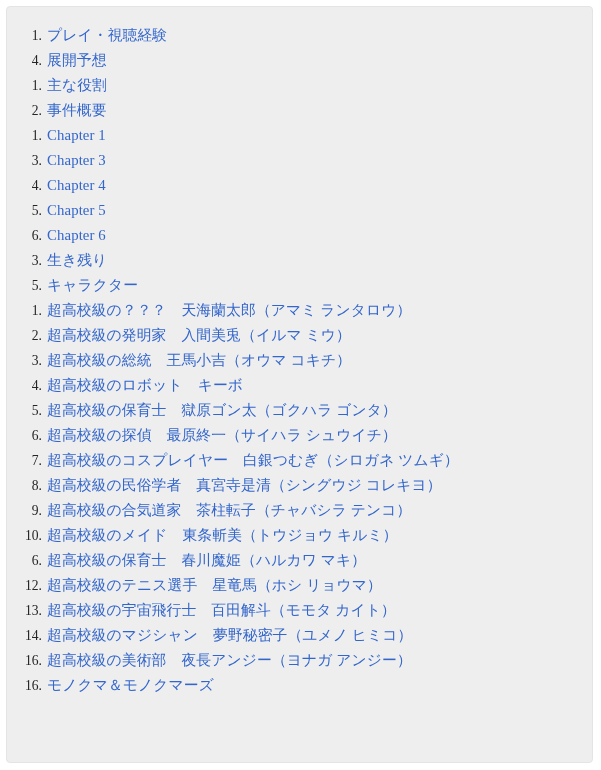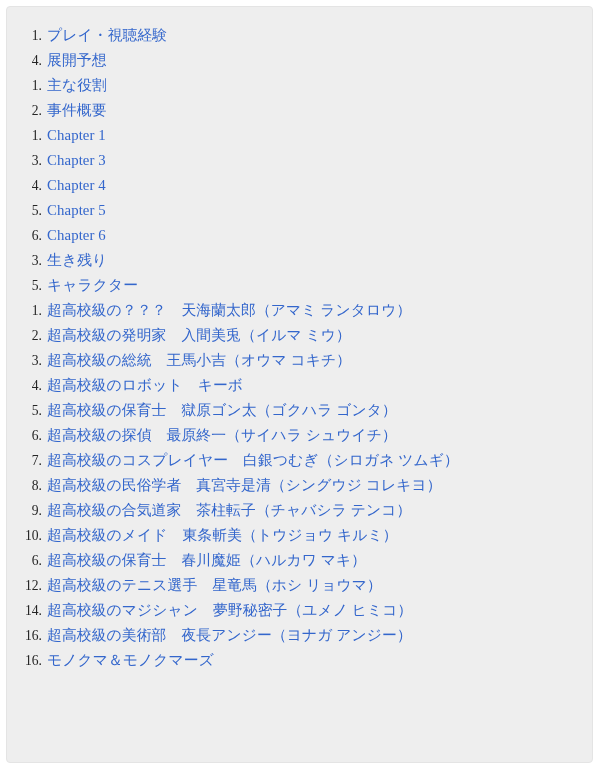--- a/index.html
+++ b/index.html
@@ -162,20 +162,23 @@
         <li class="toc-entry">
           <span class="num">10.</span><span class="lbl">超高校級のメイド　東条斬美（トウジョウ キルミ）</span>
         </li>
         <li class="toc-entry">
           <span class="num">6.</span><span class="lbl">超高校級の保育士　春川魔姫（ハルカワ マキ）</span>
         </li>
         <li class="toc-entry">
           <span class="num">12.</span><span class="lbl">超高校級のテニス選手　星竜馬（ホシ リョウマ）</span>
         </li>
         <li class="toc-entry">
+          <span class="num">13.</span><span class="lbl">超高校級の宇宙飛行士　百田解斗（モモタ カイト）</span>
+        </li>
+        <li class="toc-entry">
           <span class="num">14.</span><span class="lbl">超高校級のマジシャン　夢野秘密子（ユメノ ヒミコ）</span>
         </li>
         <li class="toc-entry">
           <span class="num">16.</span><span class="lbl">超高校級の美術部　夜長アンジー（ヨナガ アンジー）</span>
         </li>
         <li class="toc-entry">
           <span class="num">16.</span><span class="lbl">モノクマ＆モノクマーズ</span>
         </li>
       </ol>
 

